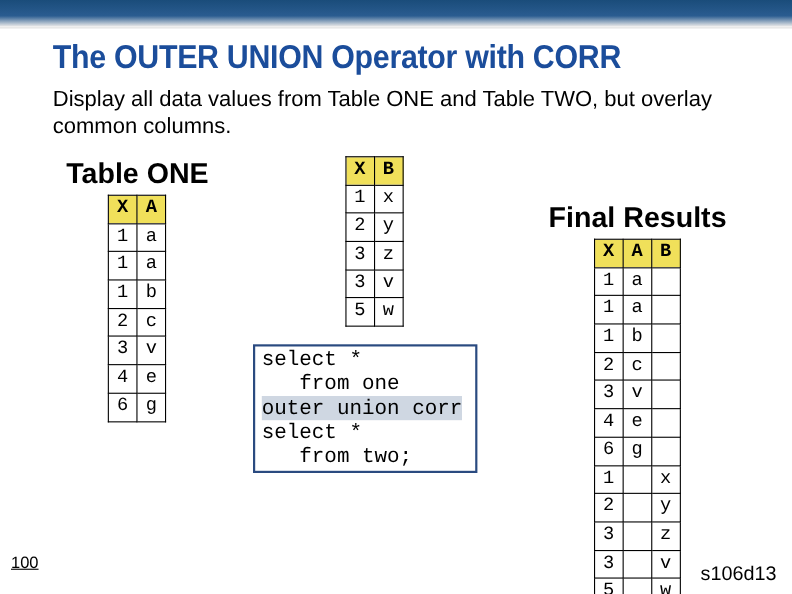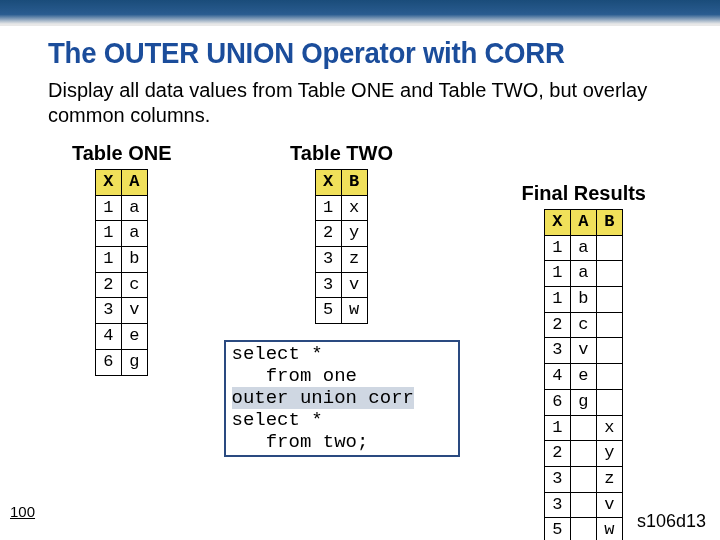--- a/index.html
+++ b/index.html
@@ -35,21 +35,21 @@
     line-height: 1.25;
     margin: 0 0 14px 0;
   }
   .columns {
     display: flex;
     gap: 28px;
     align-items: flex-start;
   }
   .col { }
   .tlabel {
-    font-size: 20px;
+    font-size: 26px;
     font-weight: 700;
     text-align: center;
     margin-bottom: 4px;
   }
   table.data {
     border-collapse: collapse;
     margin: 0 auto;
   }
   table.data th, table.data td {
     border: 1px solid #000;
@@ -70,21 +70,21 @@
   .t1 { margin-left: 18px; }
   .t3 td, .t3 th { min-width: 30px; }
   .codebox {
     border: 2px solid #2a4a80;
     margin-top: 16px;
     padding: 2px 6px;
     font-family: "Courier New", monospace;
     font-size: 19px;
     line-height: 1.15;
     white-space: pre;
-    width: 236px;
+    width: 204px;
   }
   .hl { background: #cfd7e2; }
   .page-num {
     position: absolute;
     left: 10px;
     bottom: 20px;
     font-size: 15px;
     text-decoration: underline;
   }
   .slide-id {
@@ -142,21 +142,20 @@
             </tr>
         <tr>
               <td>6</td>
               <td>g</td>
             </tr>
       </tbody>
         </table>
     </div>
 
     <div class="col col-two">
-      <div class="tlabel">Table TWO</div>
       <table class="data">
         <tbody>
             <tr>
           <th>X</th>
           <th>B</th>
         </tr>
         <tr>
               <td>1</td>
               <td>x</td>
             </tr>

